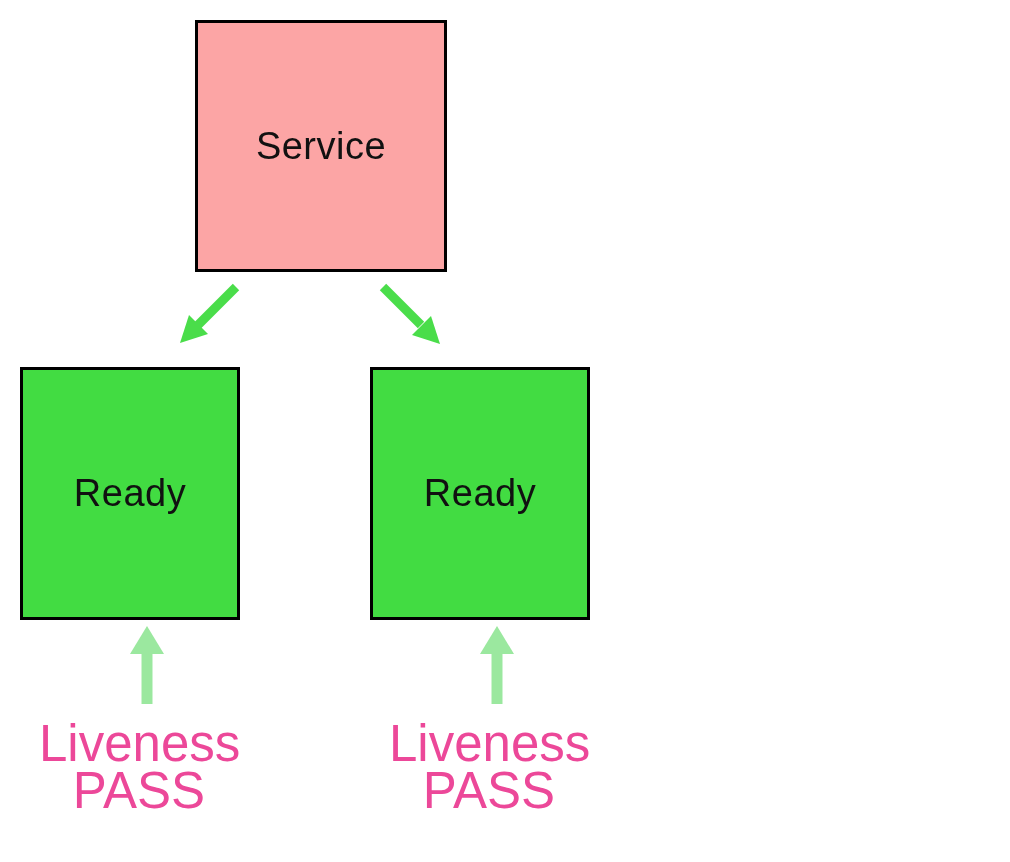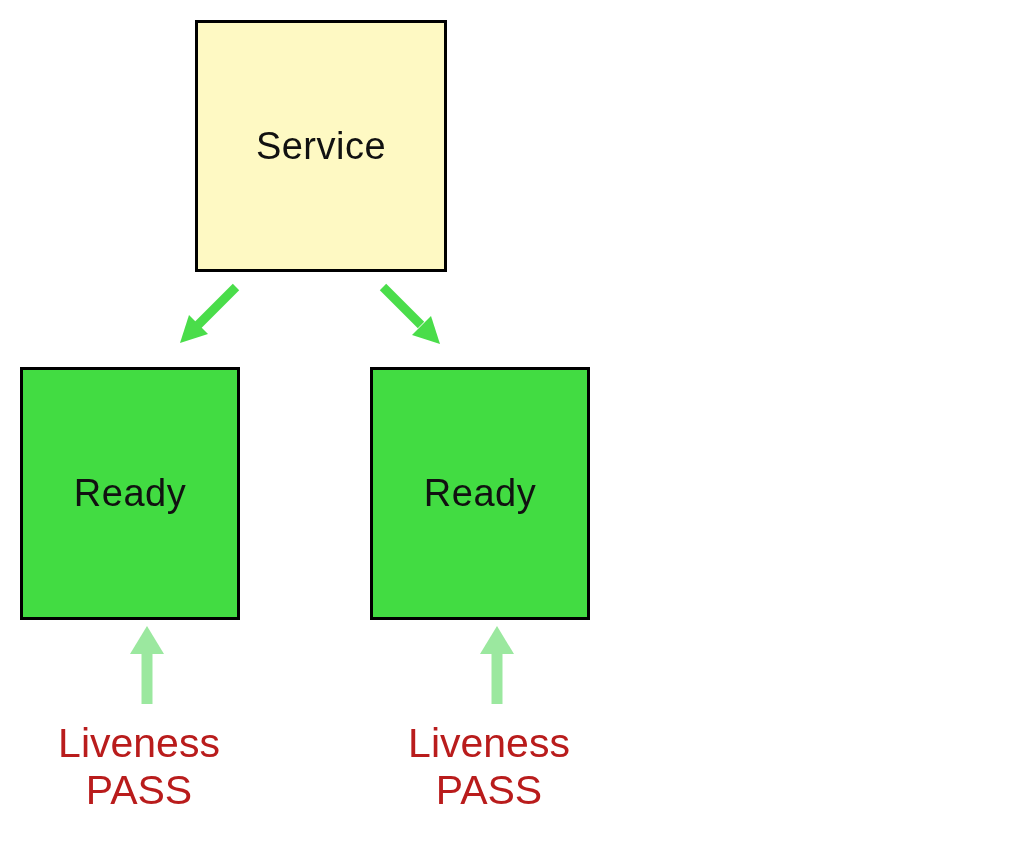--- a/index.html
+++ b/index.html
@@ -24,21 +24,21 @@
     justify-content: center;
     font-size: 38px;
     color: #111111;
     letter-spacing: 0.5px;
   }
   .service-node {
     left: 195px;
     top: 20px;
     width: 252px;
     height: 252px;
-    background: #fef9c3;
+    background: #fca5a5;
   }
   .pod-node {
     top: 367px;
     width: 220px;
     height: 253px;
     background: #42DC42;
   }
   .pod-node.pod-1 { left: 20px; }
   .pod-node.pod-2 { left: 370px; }
   .arrow-layer {
@@ -47,23 +47,23 @@
     top: 0;
     width: 1010px;
     height: 862px;
     pointer-events: none;
   }
   .probe-label {
     position: absolute;
     width: 200px;
     top: 720px;
     text-align: center;
-    font-size: 41px;
+    font-size: 51px;
     line-height: 47px;
-    color: #b91c1c;
+    color: #ec4899;
   }
   .probe-label.probe-1 { left: 39px; }
   .probe-label.probe-2 { left: 389px; }
 </style>
 </head>
 <body>
 
 <div class="canvas">
 
   <div class="node service-node">

